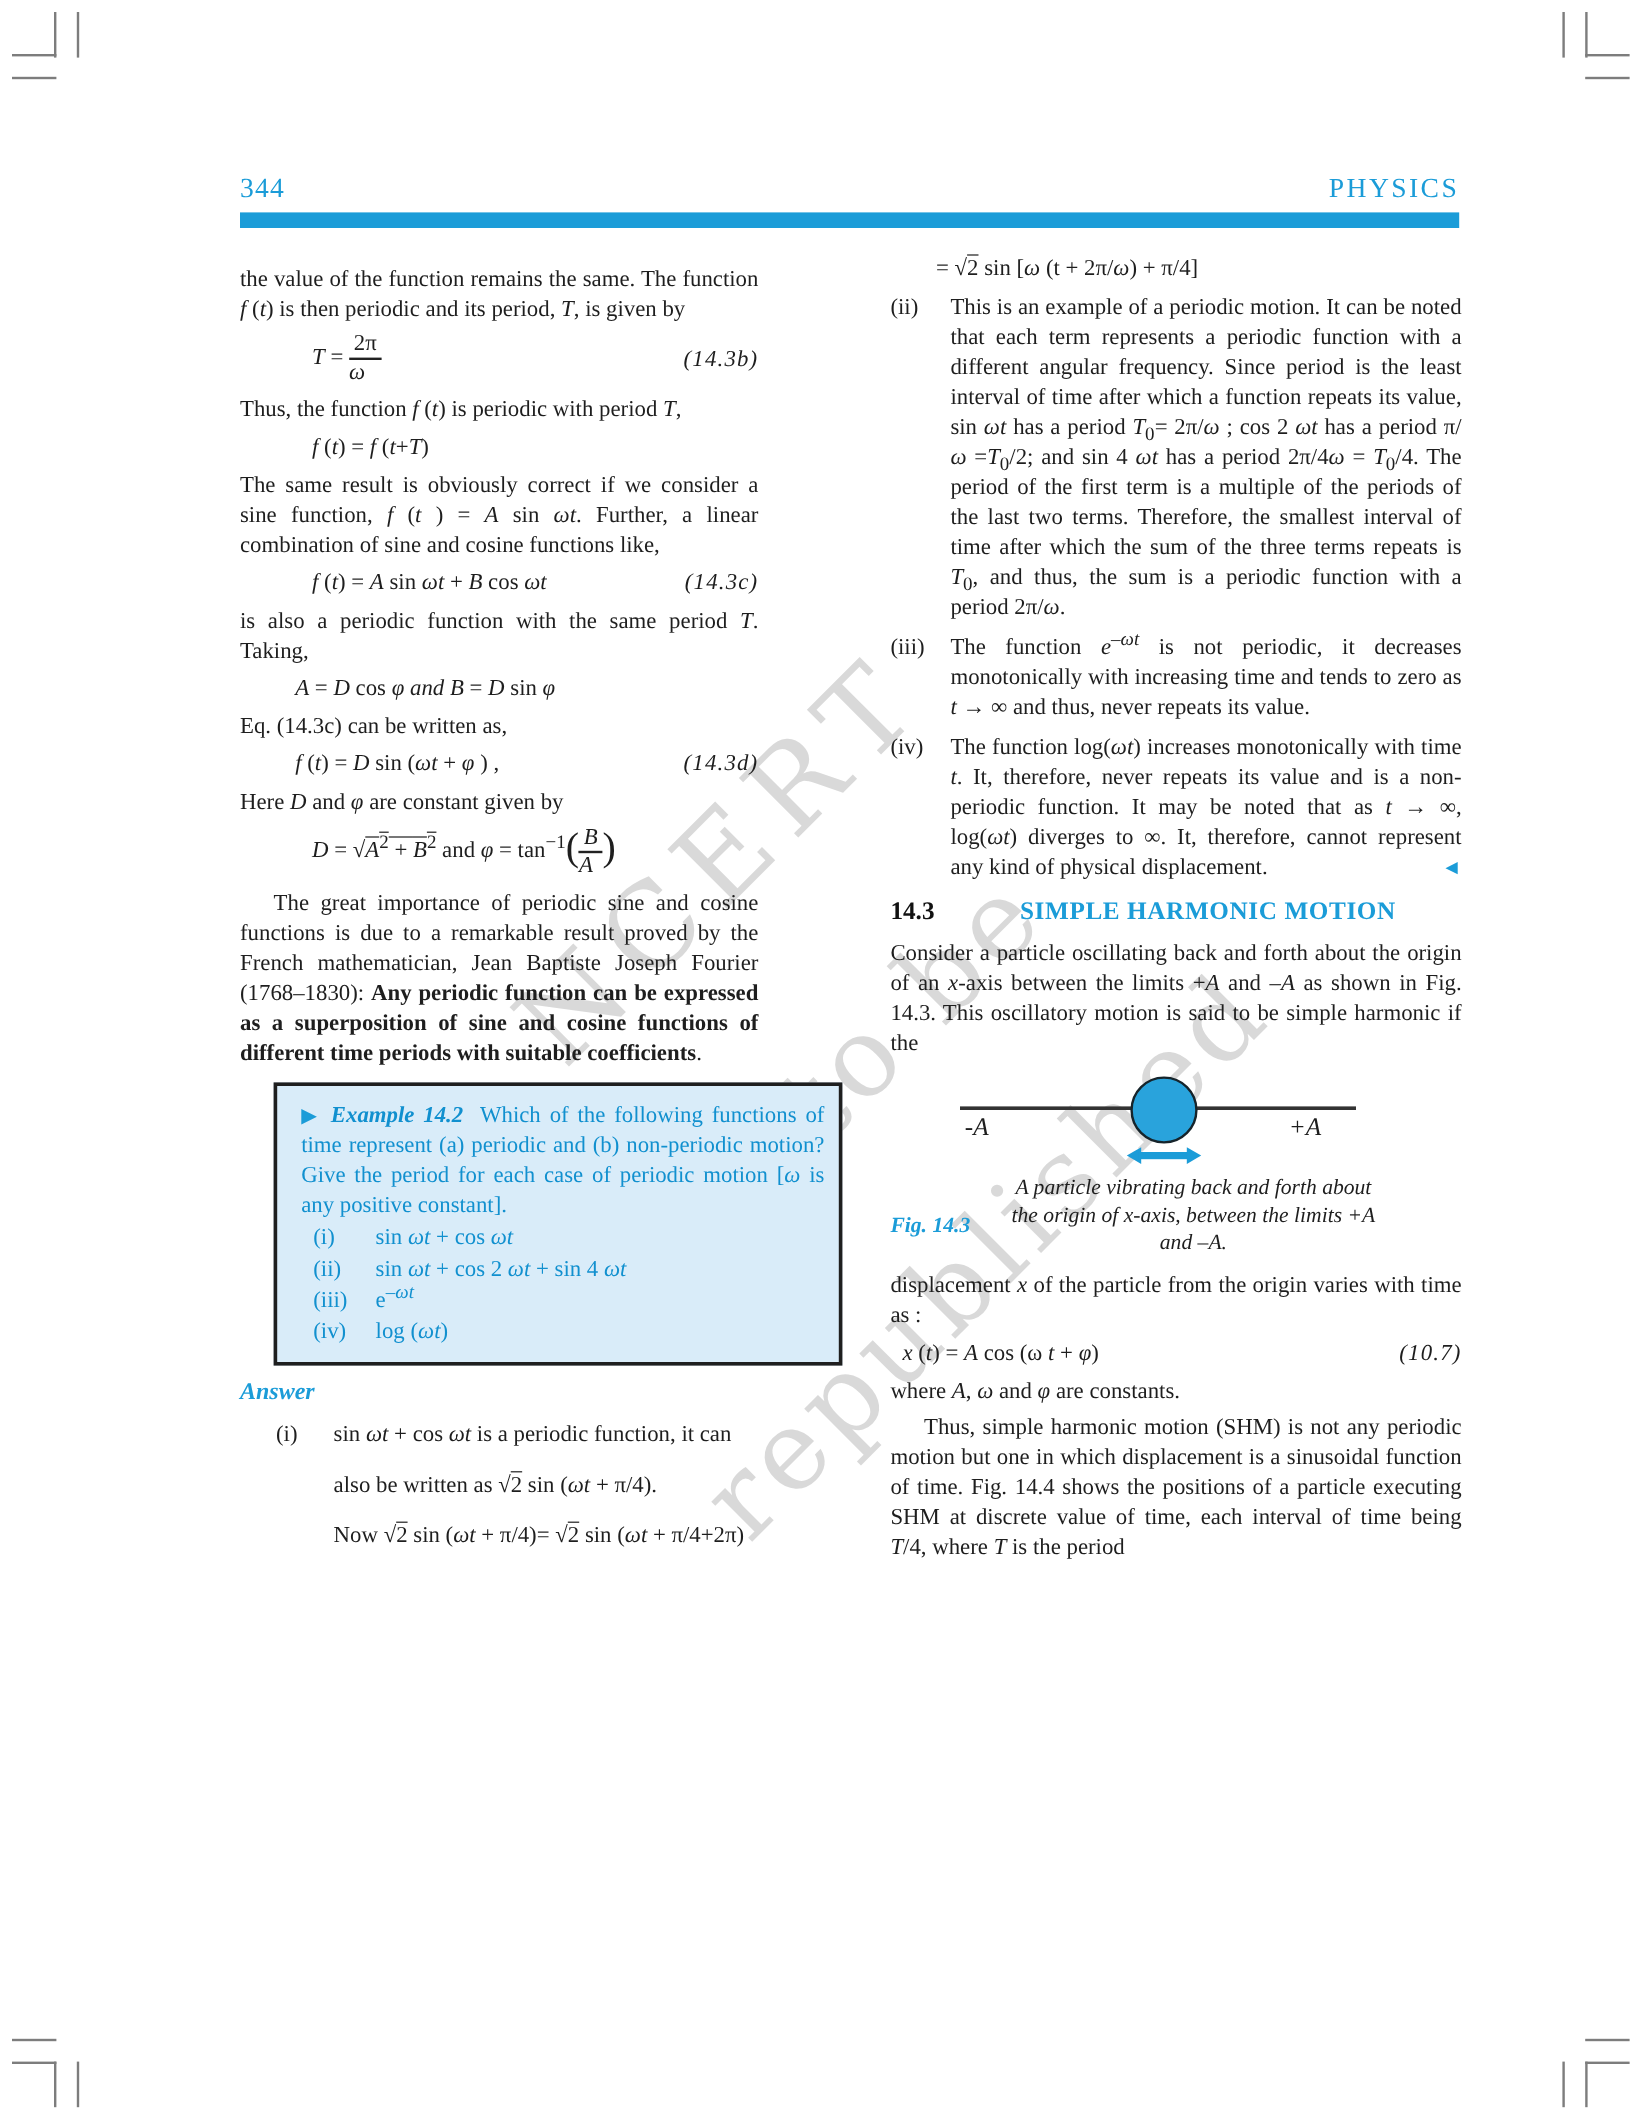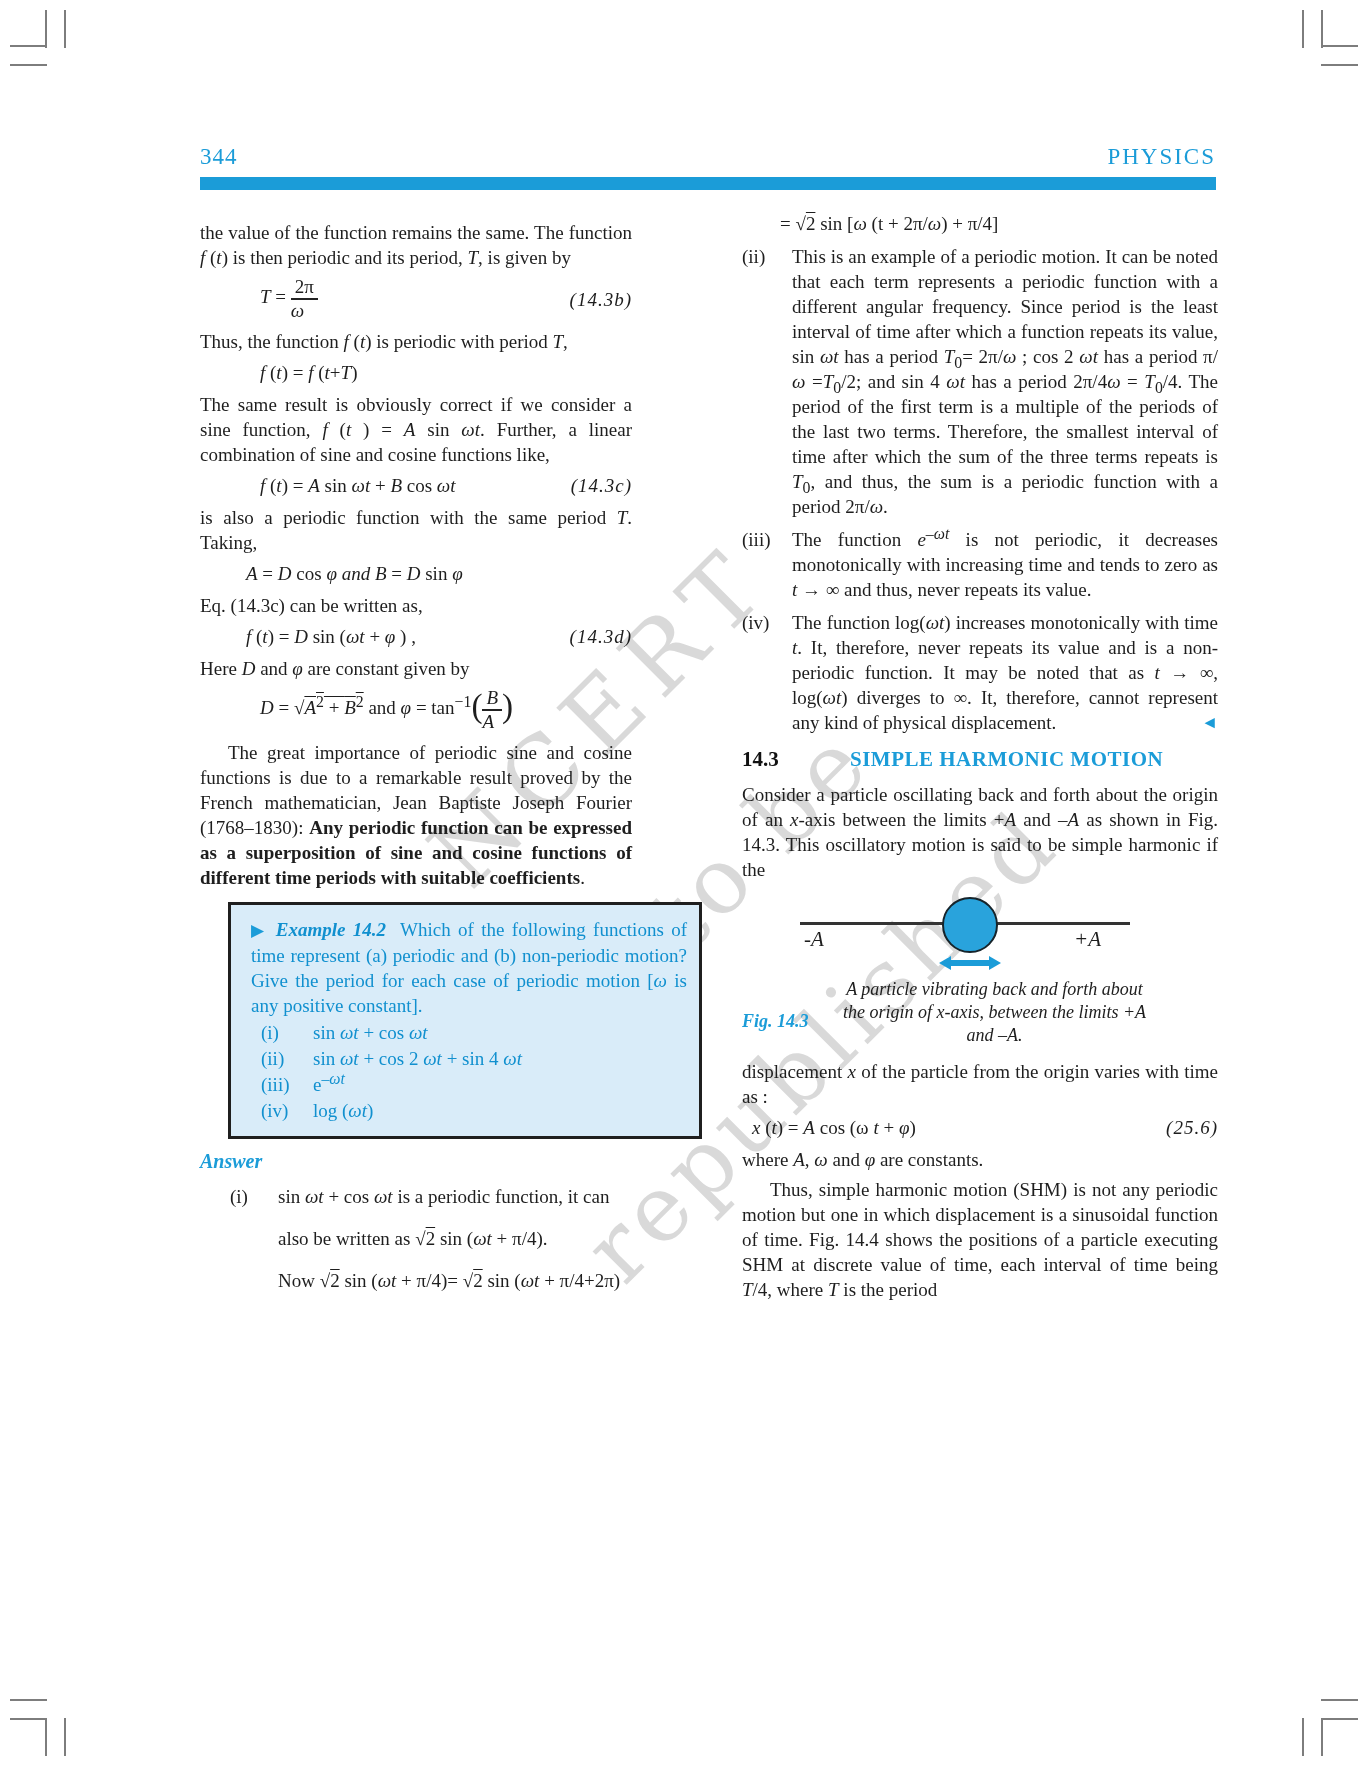--- a/index.html
+++ b/index.html
@@ -247,20 +247,20 @@
     </div>
     <div class="figcap">
       <span class="cap-label">Fig. 14.3</span>
       <span class="cap-text">A particle vibrating back and forth about the origin of x-axis, between the limits +A and –A.</span>
     </div>
 
     <p>displacement <i>x</i> of the particle from the origin varies with time as :</p>
 
     <div class="eqrow">
       <span class="eqbody pad10"><i>x</i> (<i>t</i>) = <i>A</i> cos (ω <i>t</i> + <i>φ</i>)</span>
-      <span class="eqnum">(25.6)</span>
+      <span class="eqnum">(10.7)</span>
     </div>
 
     <p>where <i>A</i>, <i>ω</i> and <i>φ</i> are constants.</p>
     <p class="indent">Thus, simple harmonic motion (SHM) is not any periodic motion but one in which displacement is a sinusoidal function of time. Fig. 14.4 shows the positions of a particle executing SHM at discrete value of time, each interval of time being <i>T</i>/4, where <i>T</i> is the period</p>
   </div>
 
 </div>
 
 </body></html>

